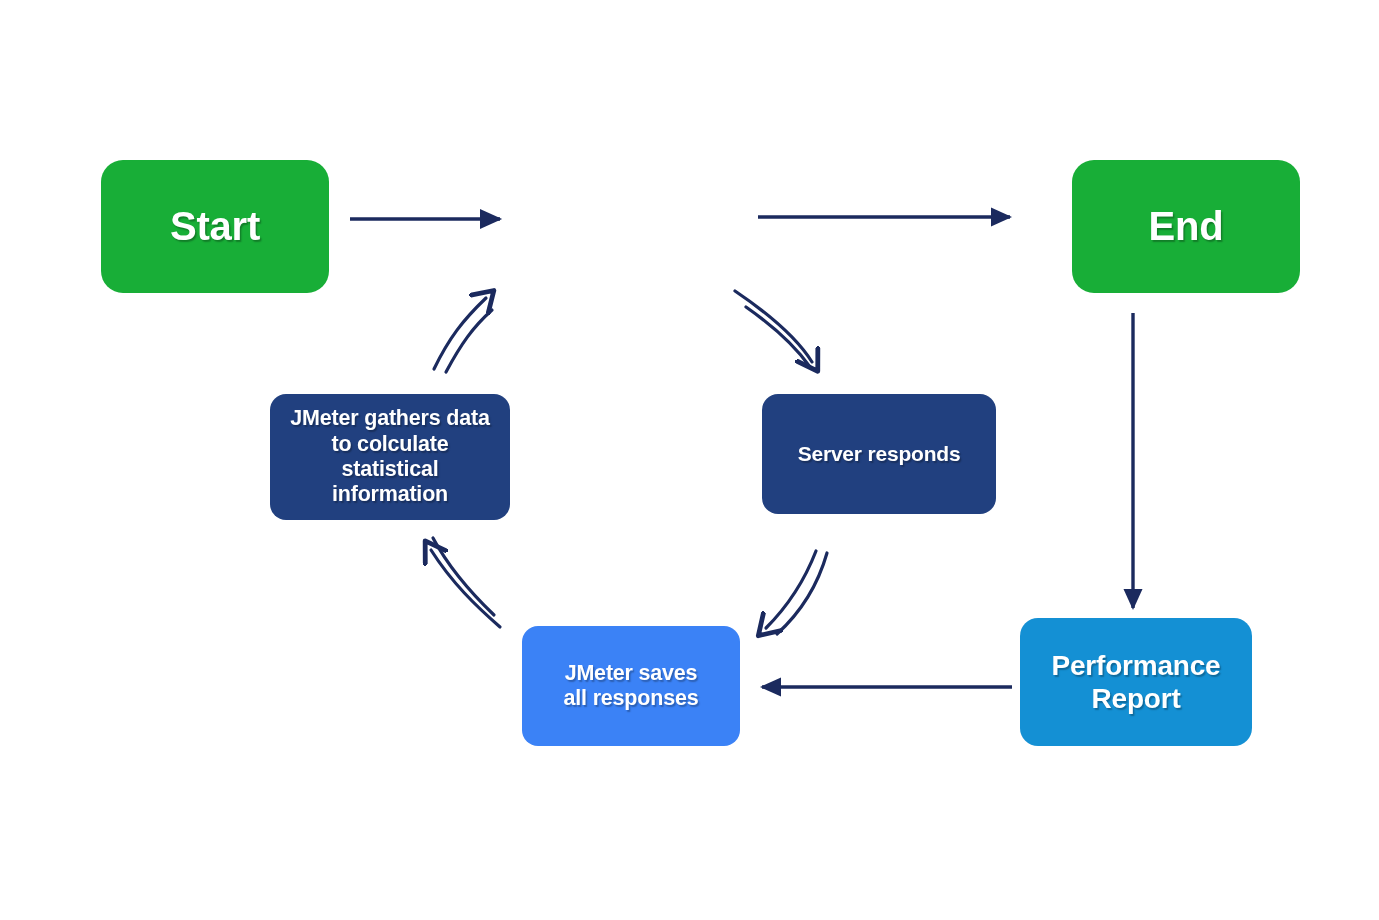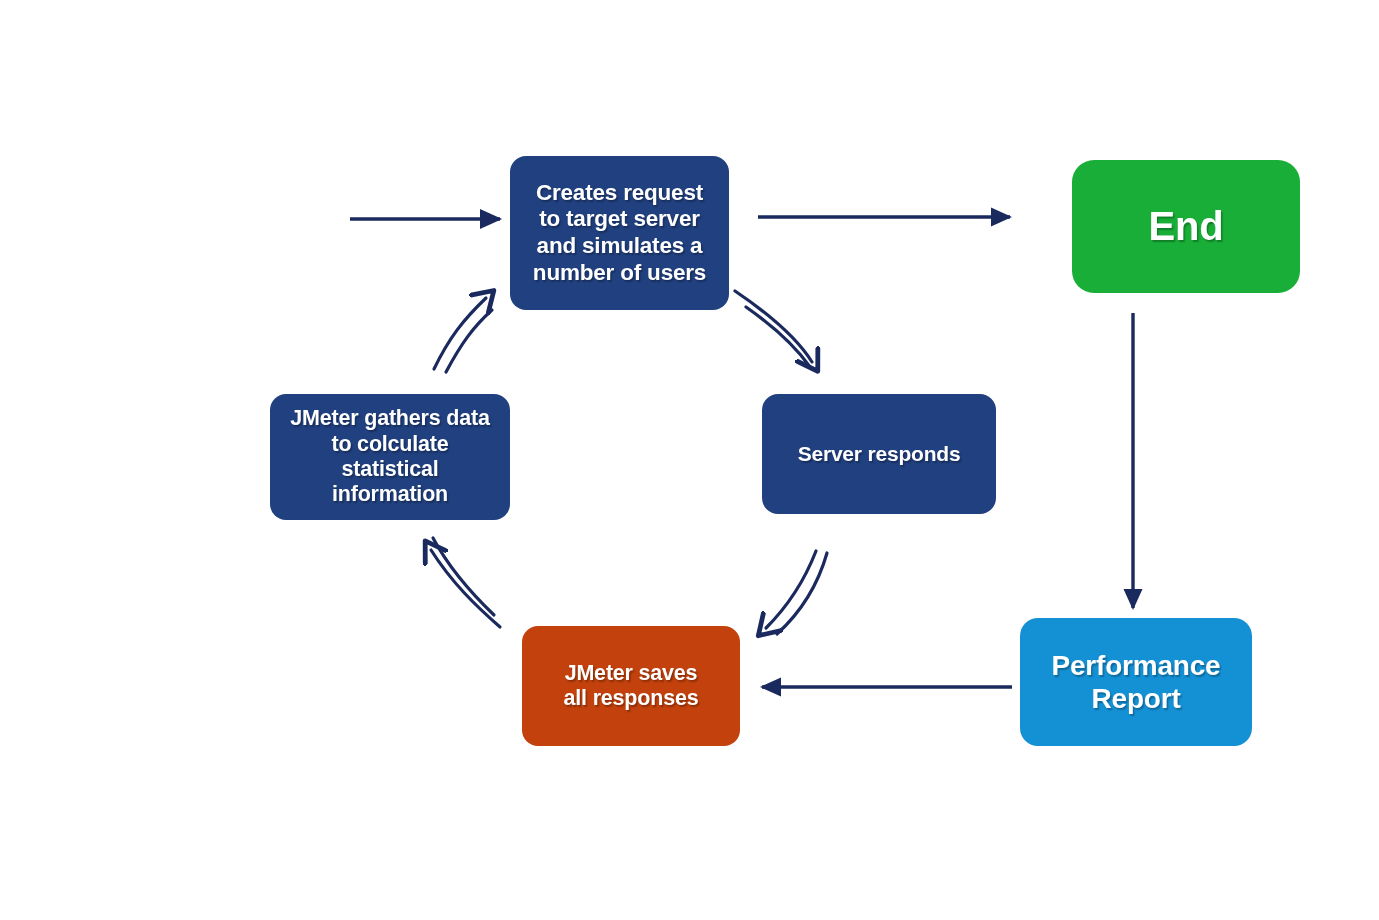--- a/index.html
+++ b/index.html
@@ -125,44 +125,41 @@
       <path d="M500,627 C476,606 452,583 431,550" marker-end="url(#head-curve)"></path>
       <path d="M494,615 C470,592 449,568 433,538"></path>
     </g>
 
     <g fill="none" stroke="#1B2A5E" stroke-width="3.2" stroke-linecap="round">
       <path d="M434,369 C449,338 463,320 486,298" marker-end="url(#head-curve)"></path>
       <path d="M446,372 C461,344 473,327 492,310"></path>
     </g>
   </svg>
 
+  <div class="node" id="node-start" style="background:#18AE37">
+    <span class="node-label">Start</span>
+  </div>
 
-  <div class="node" id="node-creates" style="background:#21407F">
-    <span class="node-label">Creates request
-to target server
-and simulates a
-number of users</span>
-  </div>
 
   <div class="node" id="node-end" style="background:#18AE37">
     <span class="node-label">End</span>
   </div>
 
   <div class="node" id="node-gathers" style="background:#21407F">
     <span class="node-label">JMeter gathers data
 to colculate
 statistical
 information</span>
   </div>
 
   <div class="node" id="node-server" style="background:#21407F">
     <span class="node-label">Server responds</span>
   </div>
 
-  <div class="node" id="node-saves" style="background:#c2410c">
+  <div class="node" id="node-saves" style="background:#3b82f6">
     <span class="node-label">JMeter saves
 all responses</span>
   </div>
 
   <div class="node" id="node-report" style="background:#1490D4">
     <span class="node-label">Performance
 Report</span>
   </div>
 
 </div>

